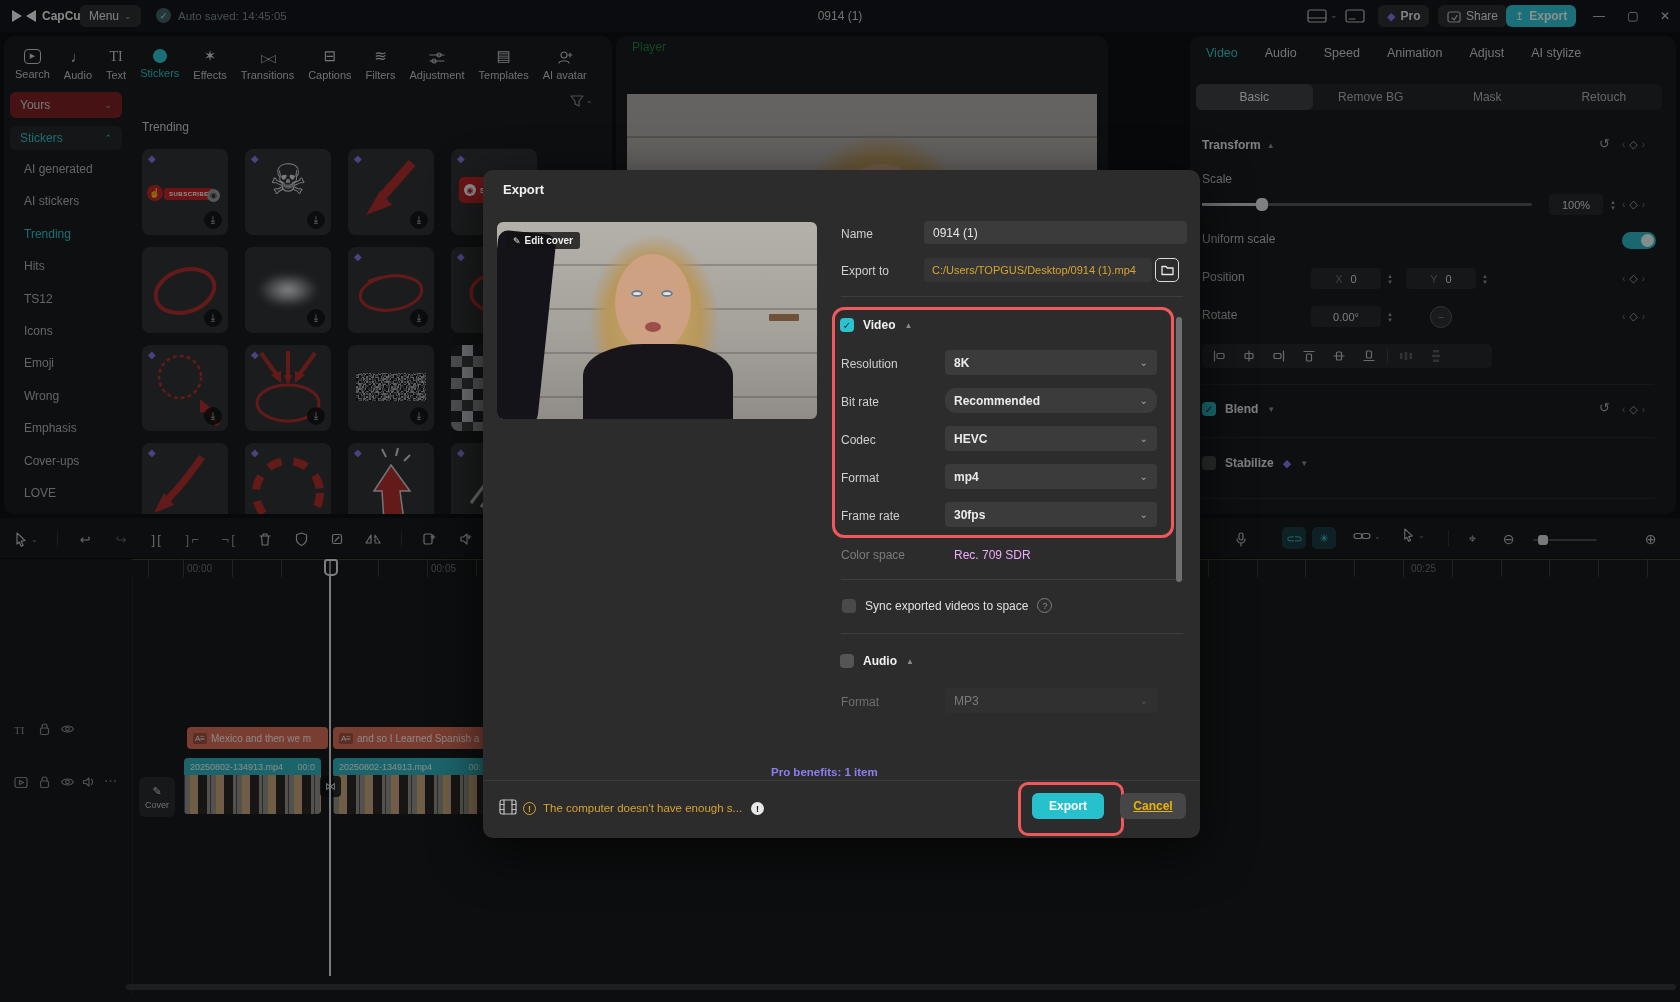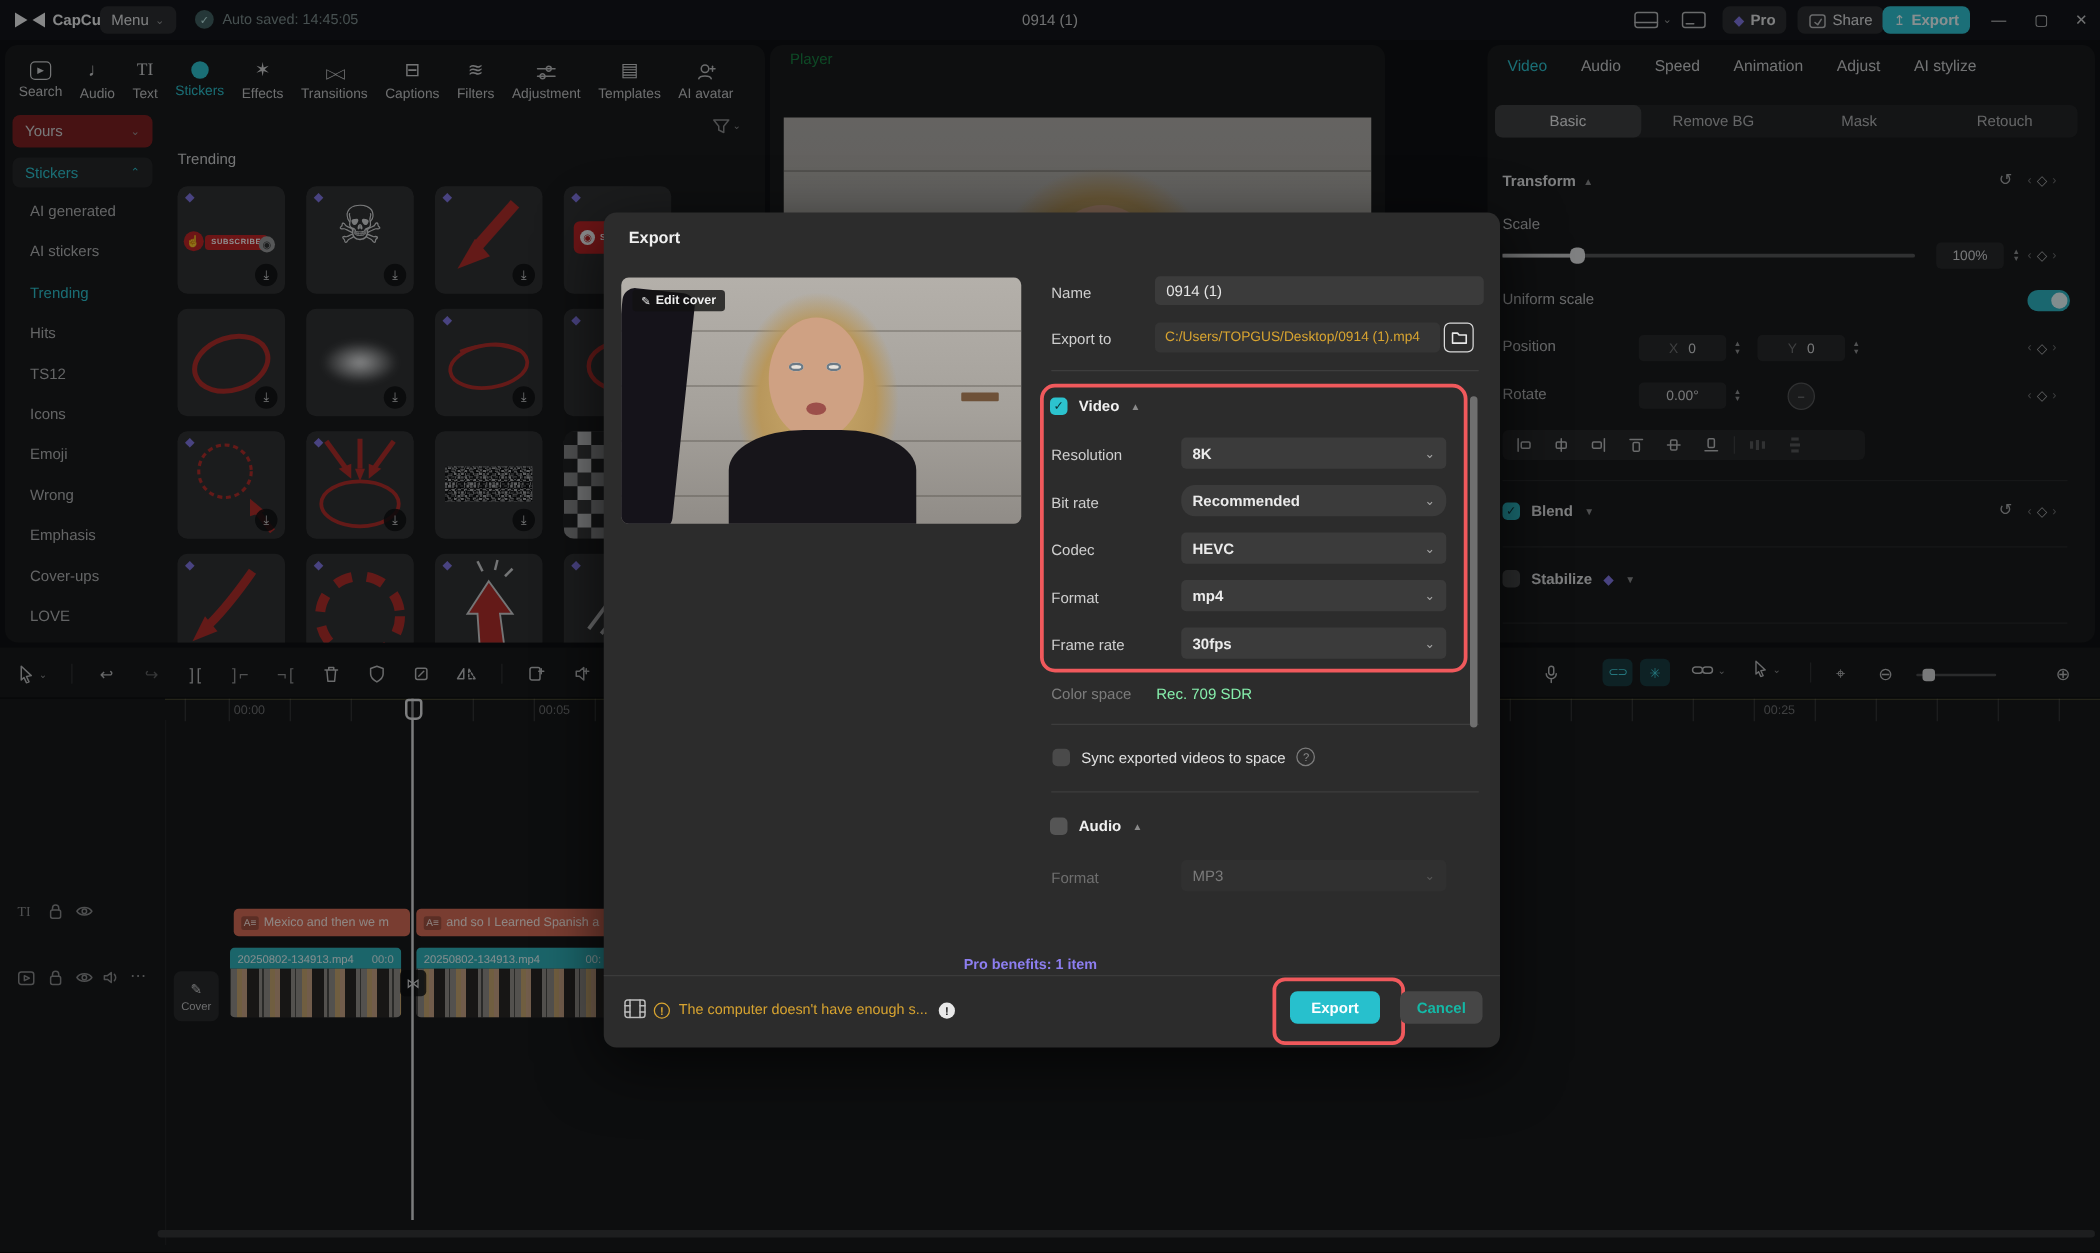--- a/index.html
+++ b/index.html
@@ -685,21 +685,21 @@
         <span style="font-weight:bold;">mp4</span>
         <span class="chv">⌄</span>
       </div>
     <span class="dlg-label" style="left:358px;top:339px;">Frame rate</span>
     <div class="sel" style="left:462px;top:332px;">
         <span style="font-weight:bold;">30fps</span>
         <span class="chv">⌄</span>
       </div>
 
     <span class="dlg-label" style="left:358px;top:378px;color:#7c7c7c;">Color space</span>
-    <span class="dlg-label" style="left:442px;top:378px;color:#86efac;">Rec. 709 SDR</span>
+    <span class="dlg-label" style="left:471px;top:378px;color:#f0abfc;">Rec. 709 SDR</span>
     <div class="divline" style="left:358px;top:409px;width:342px;"></div>
 
     <div class="fx ab" style="left:359px;top:428px;gap:9px;">
       <span class="cb off"></span>
       <span style="color:#e0e0e0;font-size:12px;">Sync exported videos to space</span>
       <span class="helpc">?</span>
     </div>
     <div class="divline" style="left:358px;top:463px;width:342px;"></div>
 
     <div class="fx ab" style="left:357px;top:484px;gap:9px;">
@@ -727,17 +727,17 @@
         </svg></span>
     <span class="ab" style="left:40px;top:632px;width:13px;height:13px;border-radius:50%;border:1.3px solid #d8a430;color:#d8a430;font-size:9px;font-weight:bold;display:flex;align-items:center;justify-content:center;box-sizing:border-box;">!</span>
     <span class="ab" style="left:60px;top:632px;color:#d8a430;font-size:11.5px;">The computer doesn't have enough s...</span>
     <span class="ab" style="left:268px;top:632px;width:13px;height:13px;border-radius:50%;background:#e8e8e8;color:#1a1a1a;font-size:9px;font-weight:bold;display:flex;align-items:center;justify-content:center;">!</span>
     <span class="ab" style="left:288px;top:596px;color:#8d7ef0;font-size:11.5px;font-weight:bold;">Pro benefits: 1 item</span>
     <div class="redbox" style="left:535px;top:612px;width:100px;height:48px;border-radius:10px;"></div>
     <div class="ab" style="left:549px;top:623px;width:72px;height:26px;background:#27c0cd;border-radius:6px;display:flex;align-items:center;justify-content:center;">
       <span style="color:#fafeff;font-size:12px;font-weight:bold;">Export</span>
     </div>
     <div class="ab" style="left:637px;top:623px;width:66px;height:26px;background:#464646;border-radius:6px;display:flex;align-items:center;justify-content:center;">
-      <span style="color:#14b8a6;font-size:12px;font-weight:bold;">Cancel</span>
+      <span style="color:#eab308;font-size:12px;font-weight:bold;text-decoration:underline;">Cancel</span>
     </div>
   </div>
 
 </div>
 
 </body></html>

